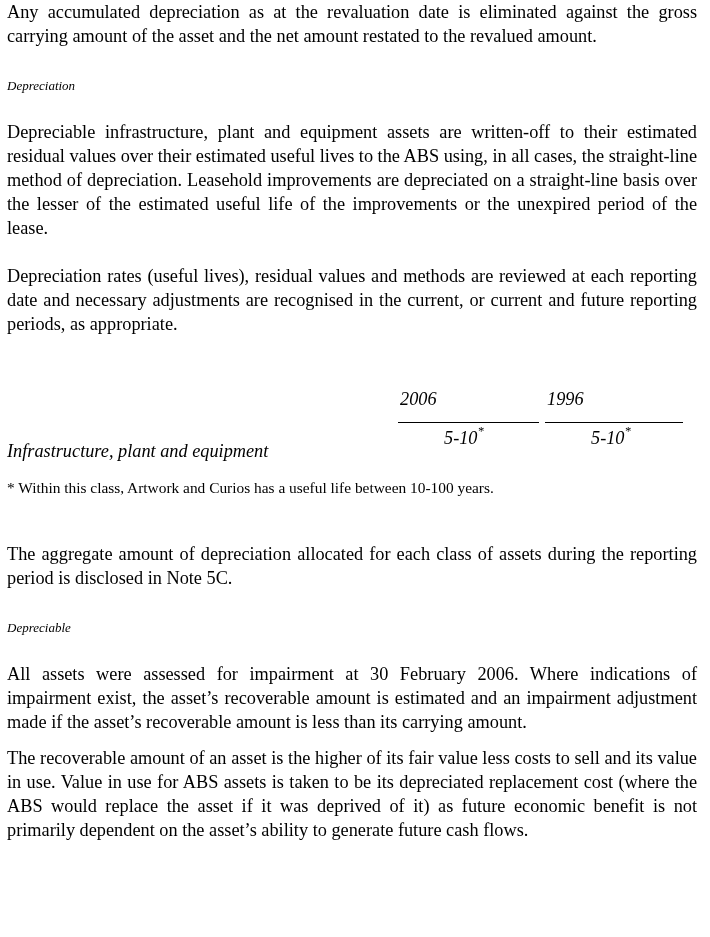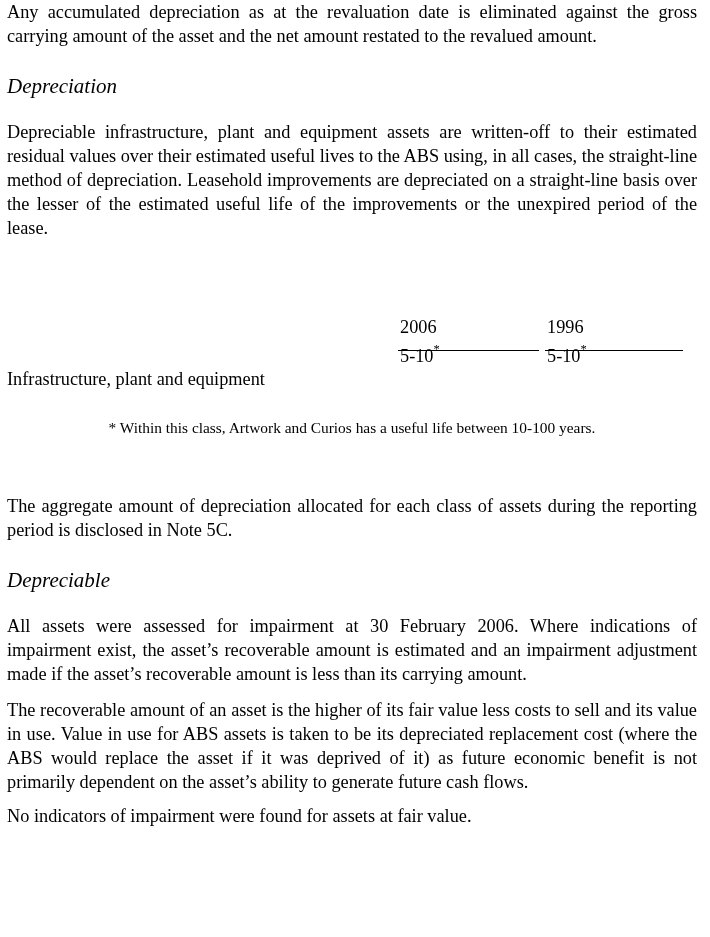--- a/index.html
+++ b/index.html
@@ -40,39 +40,40 @@
     line-height: 24px;
     text-align: justify;
     text-justify: inter-word;
     letter-spacing: 0;
     word-spacing: 0;
   }
   
 
   h3.heading {
     margin: 0;
-    font-size: 21px;
+    font-size: 13px;
     line-height: 24px;
     font-style: italic;
     font-weight: normal;
     text-align: left;
   }
 
   .gap-10 { height: 10px; }
   .gap-12 { height: 12px; }
   .gap-22 { height: 22px; }
   .gap-24 { height: 24px; }
   .gap-26 { height: 26px; }
   .gap-44 { height: 44px; }
 
   
   .lives-table {
     position: relative;
     width: 690px;
     height: 78px;
+    font-style: italic;
   }
   .lives-table .col-head {
     position: absolute;
     font-size: 18.3px;
     line-height: 22px;
     top: 0px;
     white-space: nowrap;
   }
   .lives-table .col-head.c0 { left: 393px; }
   .lives-table .col-head.c1 { left: 540px; }
@@ -89,41 +90,42 @@
   .lives-table .row-label {
     position: absolute;
     left: 0px;
     top: 51px;
     font-size: 18.3px;
     line-height: 24px;
     white-space: nowrap;
   }
   .lives-table .cell {
     position: absolute;
-    top: 28px;
+    top: 38px;
     font-size: 18.3px;
     line-height: 24px;
     white-space: nowrap;
+    margin-left: 44px;
   }
   .lives-table .cell.c0 { left: 393px; }
   .lives-table .cell.c1 { left: 540px; }
 
   .sup {
     font-size: 12.5px;
     vertical-align: super;
     line-height: 0;
     position: relative;
     top: -2px;
   }
 
   p.footnote {
-    margin: 12px;
+    margin: 0;
     font-size: 15.4px;
     line-height: 20px;
-    text-align: center;
+    text-align: left;
     white-space: nowrap;
   }
 </style>
 </head>
 <body>
 
 <div class="page">
   <div class="content">
 
     <p class="para">Any accumulated depreciation as at the revaluation date is eliminated against the gross carrying amount of the asset and the net amount restated to the revalued amount.</p>
@@ -131,20 +133,21 @@
     <div class="gap-26"></div>
 
     <h3 class="heading">Depreciation</h3>
 
     <div class="gap-22"></div>
 
     <p class="para">Depreciable infrastructure, plant and equipment assets are written-off to their estimated residual values over their estimated useful lives to the ABS using, in all cases, the straight-line method of depreciation. Leasehold improvements are depreciated on a straight-line basis over the lesser of the estimated useful life of the improvements or the unexpired period of the lease.</p>
 
     <div class="gap-24"></div>
 
+    <p class="para">Depreciation rates (useful lives), residual values and methods are reviewed at each reporting date and necessary adjustments are recognised in the current, or current and future reporting periods, as appropriate.</p>
 
     <div class="gap-26"></div>
 
 
     <div class="gap-26"></div>
 
     <div class="lives-table">
       <div class="col-head c0">2006</div>
       <div class="col-head c1">1996</div>
 
@@ -173,16 +176,15 @@
     <div class="gap-22"></div>
 
     <p class="para">All assets were assessed for impairment at 30 February 2006.  Where indications of impairment exist, the asset’s recoverable amount is estimated and an impairment adjustment made if the asset’s recoverable amount is less than its carrying amount.</p>
 
     <div class="gap-12"></div>
 
     <p class="para">The recoverable amount of an asset is the higher of its fair value less costs to sell and its value in use.  Value in use for ABS assets is taken to be its depreciated replacement cost (where the ABS would replace the asset if it was deprived of it) as future economic benefit is not primarily dependent on the asset’s ability to generate future cash flows.</p>
 
     <div class="gap-10"></div>
 
-    <p class="para">No indicators of impairment were found for assets at fair value.</p>
 
   </div>
 </div>
 
 </body></html>

